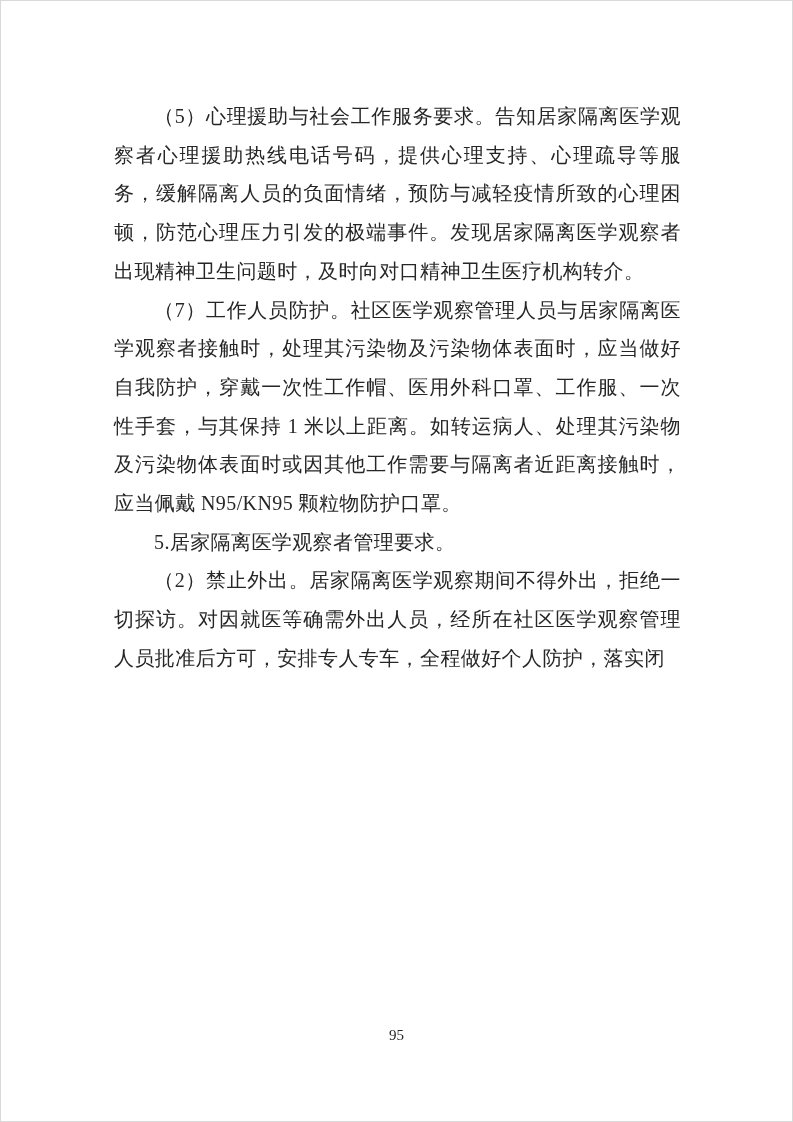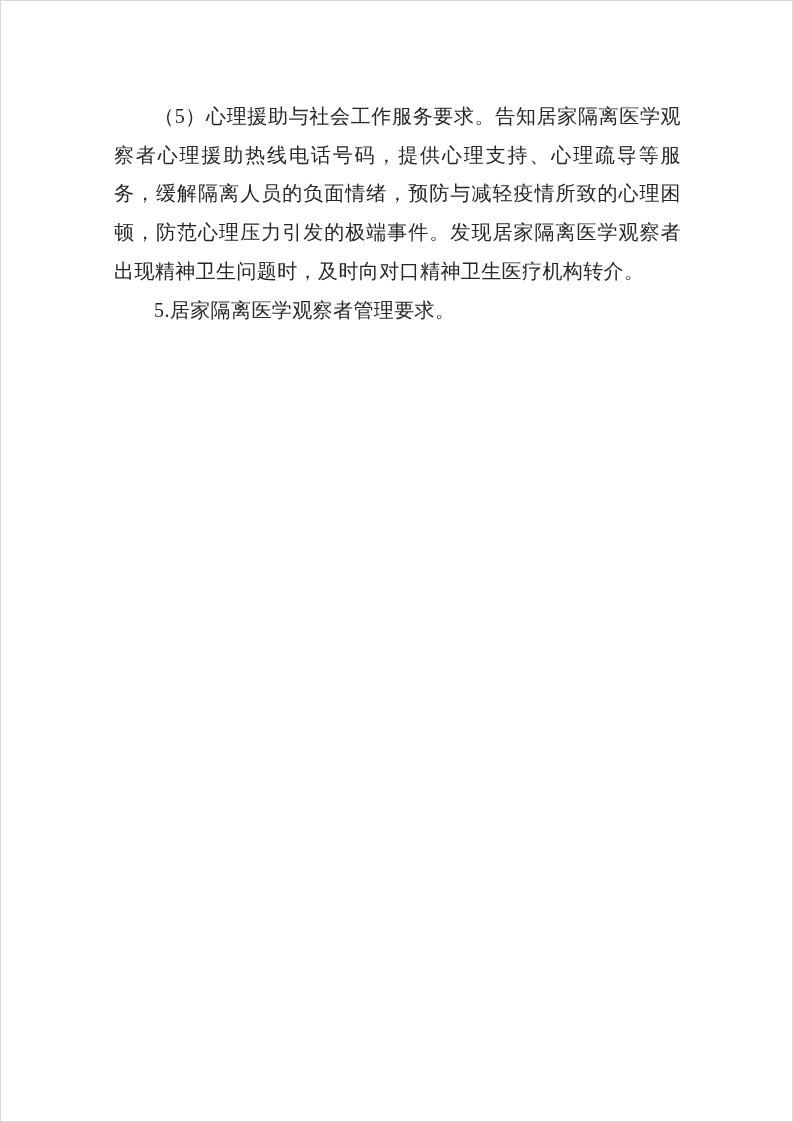--- a/index.html
+++ b/index.html
@@ -44,15 +44,18 @@
     line-height: 20px;
     color: #262626;
   }
 </style>
 </head>
 <body>
 
 <div class="page">
   <div class="content">
     <p class="para">（5）心理援助与社会工作服务要求。告知居家隔离医学观察者心理援助热线电话号码，提供心理支持、心理疏导等服务，缓解隔离人员的负面情绪，预防与减轻疫情所致的心理困顿，防范心理压力引发的极端事件。发现居家隔离医学观察者出现精神卫生问题时，及时向对口精神卫生医疗机构转介。</p>
+    <p class="para">（7）工作人员防护。社区医学观察管理人员与居家隔离医学观察者接触时，处理其污染物及污染物体表面时，应当做好自我防护，穿戴一次性工作帽、医用外科口罩、工作服、一次性手套，与其保持 1 米以上距离。如转运病人、处理其污染物及污染物体表面时或因其他工作需要与隔离者近距离接触时，应当佩戴 N95/KN95 颗粒物防护口罩。</p>
     <p class="para">5.居家隔离医学观察者管理要求。</p>
+    <p class="para">（2）禁止外出。居家隔离医学观察期间不得外出，拒绝一切探访。对因就医等确需外出人员，经所在社区医学观察管理人员批准后方可，安排专人专车，全程做好个人防护，落实闭</p>
   </div>
+  <div class="page-number">95</div>
 </div>
 
 </body></html>

